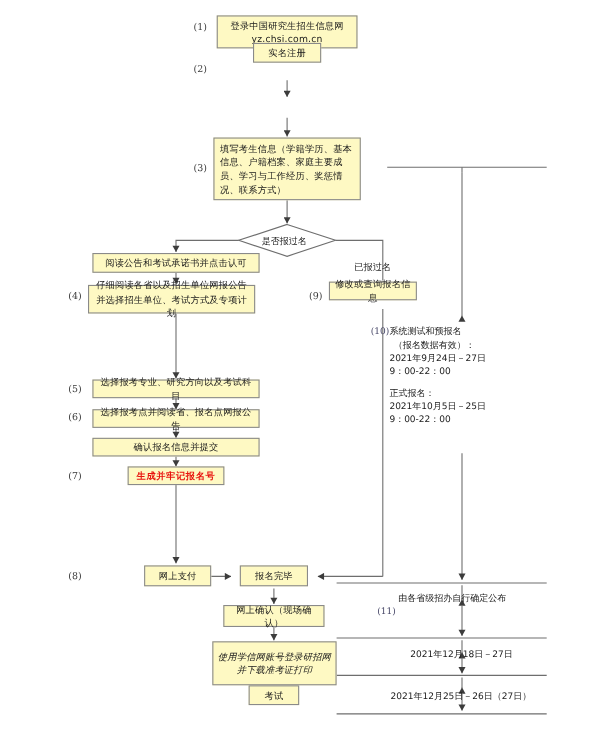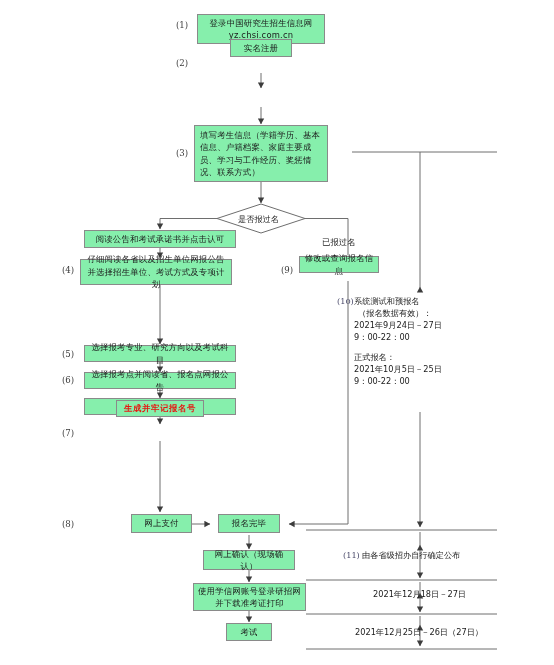--- a/index.html
+++ b/index.html
@@ -22,21 +22,21 @@
     left: 0;
     top: 0;
     width: 554px;
     height: 665px;
     pointer-events: none;
   }
   .node {
     position: absolute;
     box-sizing: border-box;
     border: 1px solid #8a8a8a;
-    background: #86efac;
+    background: #fef9c3;
     color: #1a1a1a;
     font-size: 8.4px;
     line-height: 12.4px;
     text-align: center;
     display: flex;
     align-items: center;
     justify-content: center;
     padding: 1px 3px;
     letter-spacing: 0.2px;
     z-index: 3;
@@ -184,43 +184,43 @@
   <div class="node" style="left:84px; top:230px; width:152px; height:18px;">阅读公告和考试承诺书并点击认可</div>
 
   <div class="node" style="left:80px; top:259px; width:152px; height:26px; text-align:center; padding:1px 4px;">仔细阅读各省以及招生单位网报公告并选择招生单位、考试方式及专项计划</div>
 
   <div class="node" style="left:84px; top:345px; width:152px; height:17px;">选择报考专业、研究方向以及考试科目</div>
 
   <div class="node" style="left:84px; top:398px; width:152px; height:17px;">确认报名信息并提交</div>
 
   <div class="node" style="left:84px; top:372px; width:152px; height:17px;">选择报考点并阅读省、报名点网报公告</div>
 
-  <div class="node red" style="left:116px; top:400px; width:88px; height:17px;">生成并牢记报名号</div>
+  <div class="node red" style="left:116px; top:424px; width:88px; height:17px;">生成并牢记报名号</div>
 
   <div class="node" style="left:299px; top:256px; width:80px; height:17px;">修改或查询报名信息</div>
 
   <div class="node" style="left:131px; top:514px; width:61px; height:19px;">网上支付</div>
 
   <div class="node" style="left:218px; top:514px; width:62px; height:19px;">报名完毕</div>
 
   <div class="node" style="left:203px; top:550px; width:92px; height:20px;">网上确认（现场确认）</div>
 
-  <div class="node" style="left:193px; top:583px; width:113px; height:28px; padding:1px 4px;">使用学信网账号登录研招网并下载准考证打印</div>
+  <div class="node" style="left:193px; top:583px; width:113px; height:40px; padding:1px 4px;font-style:italic;">使用学信网账号登录研招网并下载准考证打印</div>
 
   <div class="node" style="left:226px; top:623px; width:46px; height:18px;">考试</div>
 
   <div class="marker-num" style="left:337px; top:296px;">(10)</div>
   <div class="anno-line" style="left:354px; top:296px;">系统测试和预报名</div>
   <div class="anno-line" style="left:358px; top:308px;">（报名数据有效）：</div>
   <div class="anno-line serif-num" style="left:354px; top:320px;">2021年9月24日－27日</div>
   <div class="anno-line serif-num" style="left:354px; top:332px;">9：00-22：00</div>
   <div class="anno-line" style="left:354px; top:352px;">正式报名：</div>
   <div class="anno-line serif-num" style="left:354px; top:364px;">2021年10月5日－25日</div>
   <div class="anno-line serif-num" style="left:354px; top:376px;">9：00-22：00</div>
 
   <div class="marker-num" style="left:343px; top:550px;">(11)</div>
-  <div class="anno-line" style="left:362px; top:550px;">由各省级招办自行确定公布</div>
+  <div class="anno-line" style="left:362px; top:538px;">由各省级招办自行确定公布</div>
 
   <div class="anno-line serif-num" style="left:373px; top:589px;">2021年12月18日－27日</div>
 
   <div class="anno-line serif-num" style="left:355px; top:627px;">2021年12月25日－26日（27日）</div>
 
 </div>
 
 </body></html>

